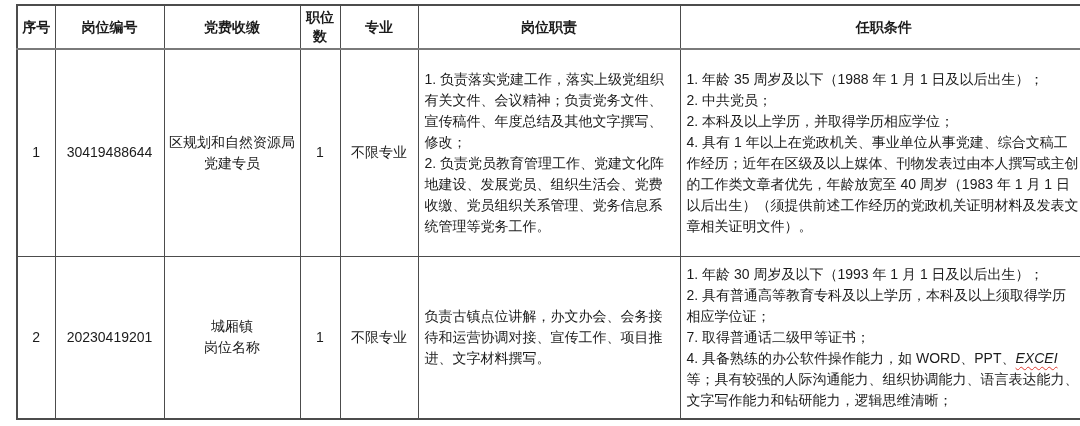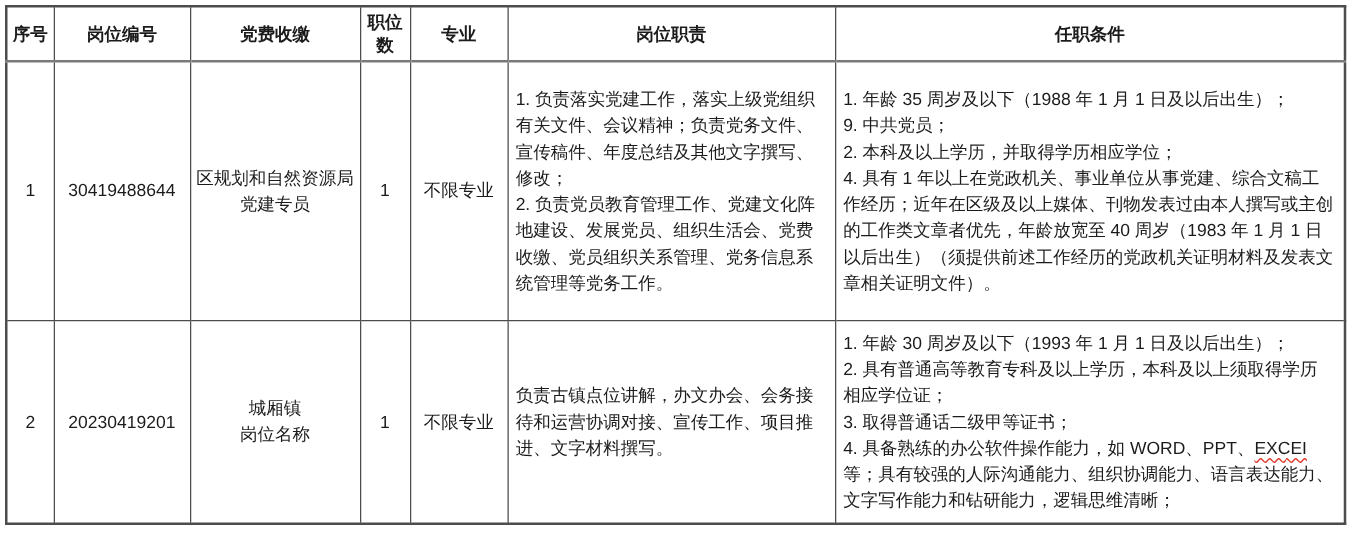--- a/index.html
+++ b/index.html
@@ -7,21 +7,21 @@
     padding: 0;
     background: #ffffff;
   }
   body {
     width: 1080px;
     height: 426px;
     font-family: "Liberation Sans", "DejaVu Sans", sans-serif;
     color: #1b1b1b;
   }
   .page {
-    padding: 4px 4px 0 4px;
+    padding: 4px 4px 0 16px;
   }
   table.jobs {
     border-collapse: collapse;
     table-layout: fixed;
     width: 1071px;
     font-size: 14px;
     line-height: 21px;
     border: 2px solid #4c4c4c;
   }
   .jobs th, .jobs td {
@@ -43,20 +43,21 @@
   tr.row-1 { height: 207px; }
   tr.row-2 { height: 163px; }
   td.cell-left {
     text-align: left;
     padding: 2px 8px 2px 6px;
   }
   .para { margin: 0; }
   .misspelled {
     text-decoration: underline wavy 1px #e03a2f;
     text-underline-offset: 3px;
+    font-style: italic;
   }
 </style>
 </head>
 <body>
 
 <div class="page">
   <table class="jobs">
     <colgroup>
       <col style="width:38px">
       <col style="width:109px">
@@ -86,39 +87,39 @@
           <div class="para">党建专员</div>
         </td>
         <td>1</td>
         <td>不限专业</td>
         <td class="cell-left">
           <div class="para">1. 负责落实党建工作，落实上级党组织有关文件、会议精神；负责党务文件、宣传稿件、年度总结及其他文字撰写、修改；</div>
           <div class="para">2. 负责党员教育管理工作、党建文化阵地建设、发展党员、组织生活会、党费收缴、党员组织关系管理、党务信息系统管理等党务工作。</div>
         </td>
         <td class="cell-left">
           <div class="para">1. 年龄 35 周岁及以下（1988 年 1 月 1 日及以后出生）；</div>
-          <div class="para">9. 中共党员；</div>
+          <div class="para">2. 中共党员；</div>
           <div class="para">2. 本科及以上学历，并取得学历相应学位；</div>
           <div class="para">4. 具有 1 年以上在党政机关、事业单位从事党建、综合文稿工作经历；近年在区级及以上媒体、刊物发表过由本人撰写或主创的工作类文章者优先，年龄放宽至 40 周岁（1983 年 1 月 1 日以后出生）（须提供前述工作经历的党政机关证明材料及发表文章相关证明文件）。</div>
         </td>
       </tr>
       <tr class="row-2">
         <td>2</td>
         <td>20230419201</td>
         <td>
           <div class="para">城厢镇</div>
           <div class="para">岗位名称</div>
         </td>
         <td>1</td>
         <td>不限专业</td>
         <td class="cell-left">
           <div class="para">负责古镇点位讲解，办文办会、会务接待和运营协调对接、宣传工作、项目推进、文字材料撰写。</div>
         </td>
         <td class="cell-left">
           <div class="para">1. 年龄 30 周岁及以下（1993 年 1 月 1 日及以后出生）；</div>
           <div class="para">2. 具有普通高等教育专科及以上学历，本科及以上须取得学历相应学位证；</div>
-          <div class="para">3. 取得普通话二级甲等证书；</div>
+          <div class="para">7. 取得普通话二级甲等证书；</div>
           <div class="para"><span>4. 具备熟练的办公软件操作能力，如 WORD、PPT、</span><span class="misspelled">EXCEI</span><span> 等；具有较强的人际沟通能力、组织协调能力、语言表达能力、文字写作能力和钻研能力，逻辑思维清晰；</span></div>
         </td>
       </tr>
     </tbody>
   </table>
 </div>
 
 </body></html>

